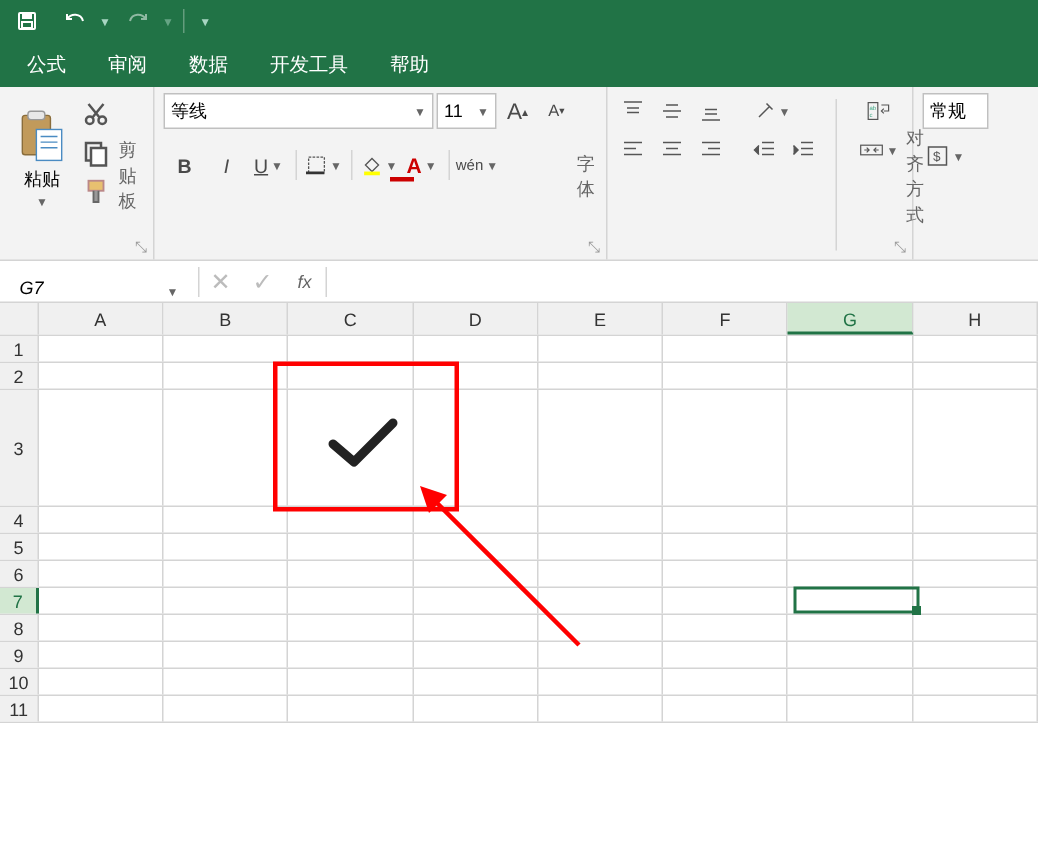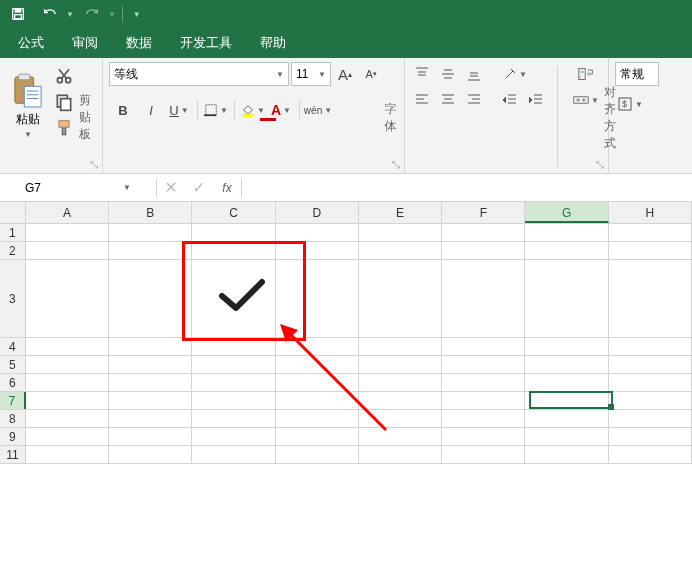--- a/index.html
+++ b/index.html
@@ -51,21 +51,21 @@
   .sbtn { width:22px; height:24px; display:flex; align-items:center; justify-content:center; cursor:pointer; }
   .sbtn svg { width:16px; height:16px; stroke:#555; }
   .sbtn.wdd { width:30px; gap:2px; }
 
   
   .num-combo { width: 44px; height:24px; border:1px solid #c0c0c0; background:#fff; display:flex; align-items:center; padding:0 4px; font-size:12px; }
   .num-combo span:first-child { flex:1; }
   
   
   .fbar { height: 28px; border-bottom: 1px solid #d4d4d4; display: flex; align-items: center; }
-  .namebox { width: 120px; height: 24px; margin: 0 18px; display: flex; align-items: center; padding: 0 6px; font-size: 12px; background:#fff; border:1px solid transparent; }
+  .namebox { width: 120px; height: 24px; margin: 0 6px; display: flex; align-items: flex-end; padding: 0 6px; font-size: 12px; background:#fff; border:1px solid transparent;font-style:italic; }
   .namebox span:first-child { flex:1; }
   .fbar .sep2 { width:1px; height:20px; background:#d4d4d4; }
   .fbar .fbtn { width: 28px; height:24px; display:flex; align-items:center; justify-content:center; color:#bcbcbc; cursor:pointer; }
   .fbar .fx { font-style: italic; font-size:12px; color:#666; width:28px; text-align:center; cursor:pointer; }
   .finput { flex:1; height:24px; padding:0 6px; }
   
   
   .sheet { position: relative; }
   .hdr-row { display:flex; height:22px; background:#f0f0f0; border-bottom:1px solid #d4d4d4; }
   .corner { width:26px; border-right:1px solid #d4d4d4; background:#f0f0f0; }
@@ -456,20 +456,31 @@
         <div class="cell"></div>
         <div class="cell"></div>
         <div class="cell"></div>
         <div class="cell"></div>
         <div class="cell"></div>
         <div class="cell"></div>
         <div class="cell"></div>
         <div class="cell"></div>
       </div>
       <div class="row" style="height: 18px;">
+        <div class="rowhdr" style="line-height: 18px;">10</div>
+        <div class="cell"></div>
+        <div class="cell"></div>
+        <div class="cell"></div>
+        <div class="cell"></div>
+        <div class="cell"></div>
+        <div class="cell"></div>
+        <div class="cell"></div>
+        <div class="cell"></div>
+      </div>
+      <div class="row" style="height: 18px;">
         <div class="rowhdr" style="line-height: 18px;">11</div>
         <div class="cell"></div>
         <div class="cell"></div>
         <div class="cell"></div>
         <div class="cell"></div>
         <div class="cell"></div>
         <div class="cell"></div>
         <div class="cell"></div>
         <div class="cell"></div>
       </div>

